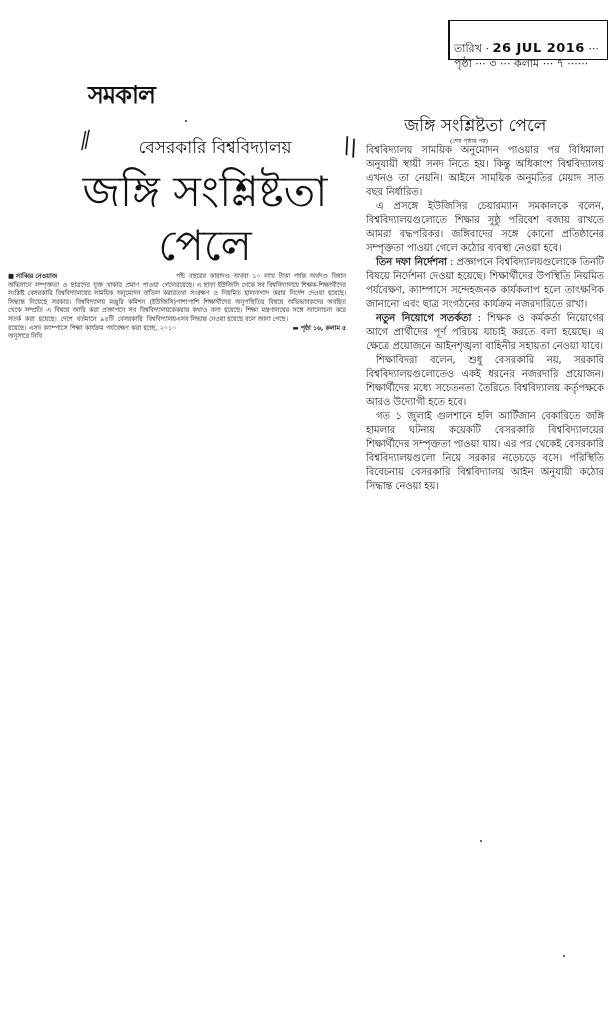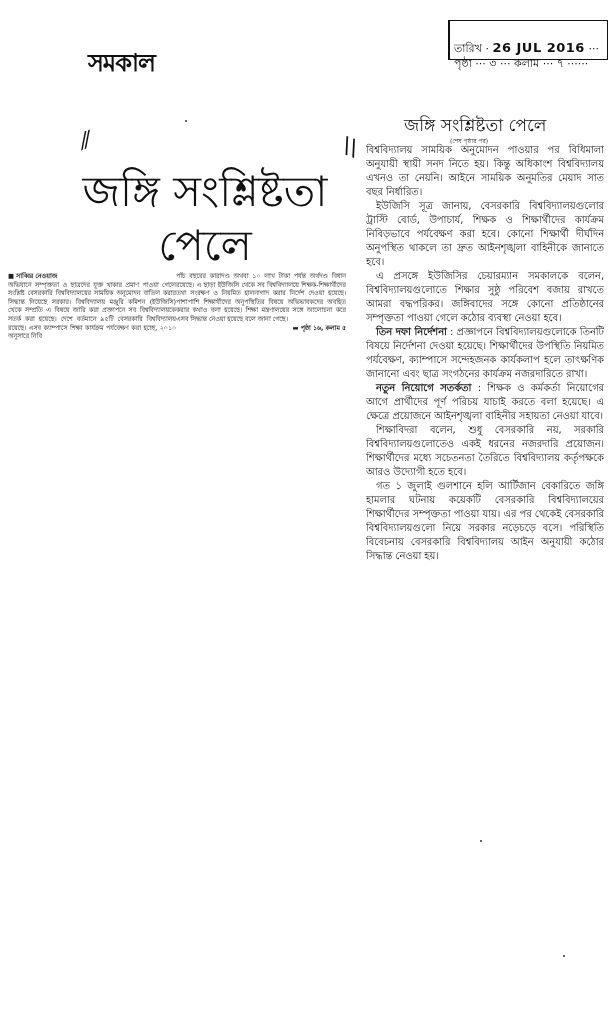--- a/index.html
+++ b/index.html
@@ -8,21 +8,21 @@
       font-family: "DejaVu Sans", sans-serif; color: #111;
     }
     .stamp {
       position: absolute; left: 448px; top: 20px; width: 160px; height: 40px;
       border: 1.5px solid #111; border-left-width: 2px;
       font-size: 11px; line-height: 15px; padding: 19px 4px; box-sizing: border-box;
     }
     .stamp .row { white-space: nowrap; overflow: hidden; }
     .stamp .date { font-weight: bold; font-size: 13px; letter-spacing: 0.5px; }
     .masthead {
-      position: absolute; left: 88px; top: 44px; font-size: 24px; font-weight: bold;
+      position: absolute; left: 88px; top: 76px; font-size: 24px; font-weight: bold;
       font-family: "DejaVu Serif", serif; letter-spacing: -1px;
     }
     .kicker {
       position: absolute; left: 80px; top: 134px; width: 270px; text-align: center;
       font-size: 17px;
     }
     .kicker .slash { position: absolute; top: -6px; font-size: 22px; }
     .kicker .slash.left { left: 2px; transform: rotate(-20deg); }
     .kicker .slash.right { right: -8px; transform: rotate(20deg); top: 0; }
     .headline {
@@ -71,20 +71,21 @@
     <span>···</span>
     <span>৭</span>
     <span>······</span>
   </div>
 </div>
 
 <div class="masthead">সমকাল</div>
 
 <div class="kicker">
   <span class="slash left">⁄⁄</span>
+  <span>বেসরকারি বিশ্ববিদ্যালয়</span>
   <span class="slash right">\\</span>
 </div>
 
 <div class="headline">
   <div>জঙ্গি সংশ্লিষ্টতা পেলে</div>
 </div>
 
 <div class="col col-a">
   <p class="byline">সাব্বির নেওয়াজ</p>
   <p>অভিযানে সম্পৃক্ততা ও ছাত্রদের যুক্ত থাকার প্রমাণ পাওয়া গেলে সংশ্লিষ্ট বেসরকারি বিশ্ববিদ্যালয়ের সাময়িক অনুমোদন বাতিল করার সিদ্ধান্ত নিয়েছে সরকার। বিশ্ববিদ্যালয় মঞ্জুরি কমিশন (ইউজিসি) থেকে সম্প্রতি এ বিষয়ে জারি করা প্রজ্ঞাপনে সব বিশ্ববিদ্যালয়কে সতর্ক করা হয়েছে। দেশে বর্তমানে ৯৫টি বেসরকারি বিশ্ববিদ্যালয় রয়েছে। এসব ক্যাম্পাসে শিক্ষা কার্যক্রম পর্যবেক্ষণ করা হচ্ছে, ২০১০ অনুসারে নিবি</p>
@@ -95,21 +96,20 @@
   <p>
       <span class="continued">পৃষ্ঠা ১৬, কলাম ৫</span>
     </p>
 </div>
 
 <div class="right-head">জঙ্গি সংশ্লিষ্টতা পেলে</div>
 <div class="right-sub">(শেষ পৃষ্ঠার পর)</div>
 
 <div class="col col-c">
   <p class="first">বিশ্ববিদ্যালয় সাময়িক অনুমোদন পাওয়ার পর বিধিমালা অনুযায়ী স্থায়ী সনদ নিতে হয়। কিন্তু অধিকাংশ বিশ্ববিদ্যালয় এখনও তা নেয়নি। আইনে সাময়িক অনুমতির মেয়াদ সাত বছর নির্ধারিত।</p>
-  <p>ইউজিসি সূত্র জানায়, বেসরকারি বিশ্ববিদ্যালয়গুলোর ট্রাস্টি বোর্ড, উপাচার্য, শিক্ষক ও শিক্ষার্থীদের কার্যক্রম নিবিড়ভাবে পর্যবেক্ষণ করা হবে। কোনো শিক্ষার্থী দীর্ঘদিন অনুপস্থিত থাকলে তা দ্রুত আইনশৃঙ্খলা বাহিনীকে জানাতে হবে।</p>
   <p>এ প্রসঙ্গে ইউজিসির চেয়ারম্যান সমকালকে বলেন, বিশ্ববিদ্যালয়গুলোতে শিক্ষার সুষ্ঠু পরিবেশ বজায় রাখতে আমরা বদ্ধপরিকর। জঙ্গিবাদের সঙ্গে কোনো প্রতিষ্ঠানের সম্পৃক্ততা পাওয়া গেলে কঠোর ব্যবস্থা নেওয়া হবে।</p>
   <p>
     <span class="sub">তিন দফা নির্দেশনা</span> :
     <span>প্রজ্ঞাপনে বিশ্ববিদ্যালয়গুলোকে তিনটি বিষয়ে নির্দেশনা দেওয়া হয়েছে। শিক্ষার্থীদের উপস্থিতি নিয়মিত পর্যবেক্ষণ, ক্যাম্পাসে সন্দেহজনক কার্যকলাপ হলে তাৎক্ষণিক জানানো এবং ছাত্র সংগঠনের কার্যক্রম নজরদারিতে রাখা।</span>
   </p>
   <p>
     <span class="sub">নতুন নিয়োগে সতর্কতা</span> :
     <span>শিক্ষক ও কর্মকর্তা নিয়োগের আগে প্রার্থীদের পূর্ণ পরিচয় যাচাই করতে বলা হয়েছে। এ ক্ষেত্রে প্রয়োজনে আইনশৃঙ্খলা বাহিনীর সহায়তা নেওয়া যাবে।</span>
   </p>
   <p>শিক্ষাবিদরা বলেন, শুধু বেসরকারি নয়, সরকারি বিশ্ববিদ্যালয়গুলোতেও একই ধরনের নজরদারি প্রয়োজন। শিক্ষার্থীদের মধ্যে সচেতনতা তৈরিতে বিশ্ববিদ্যালয় কর্তৃপক্ষকে আরও উদ্যোগী হতে হবে।</p>

